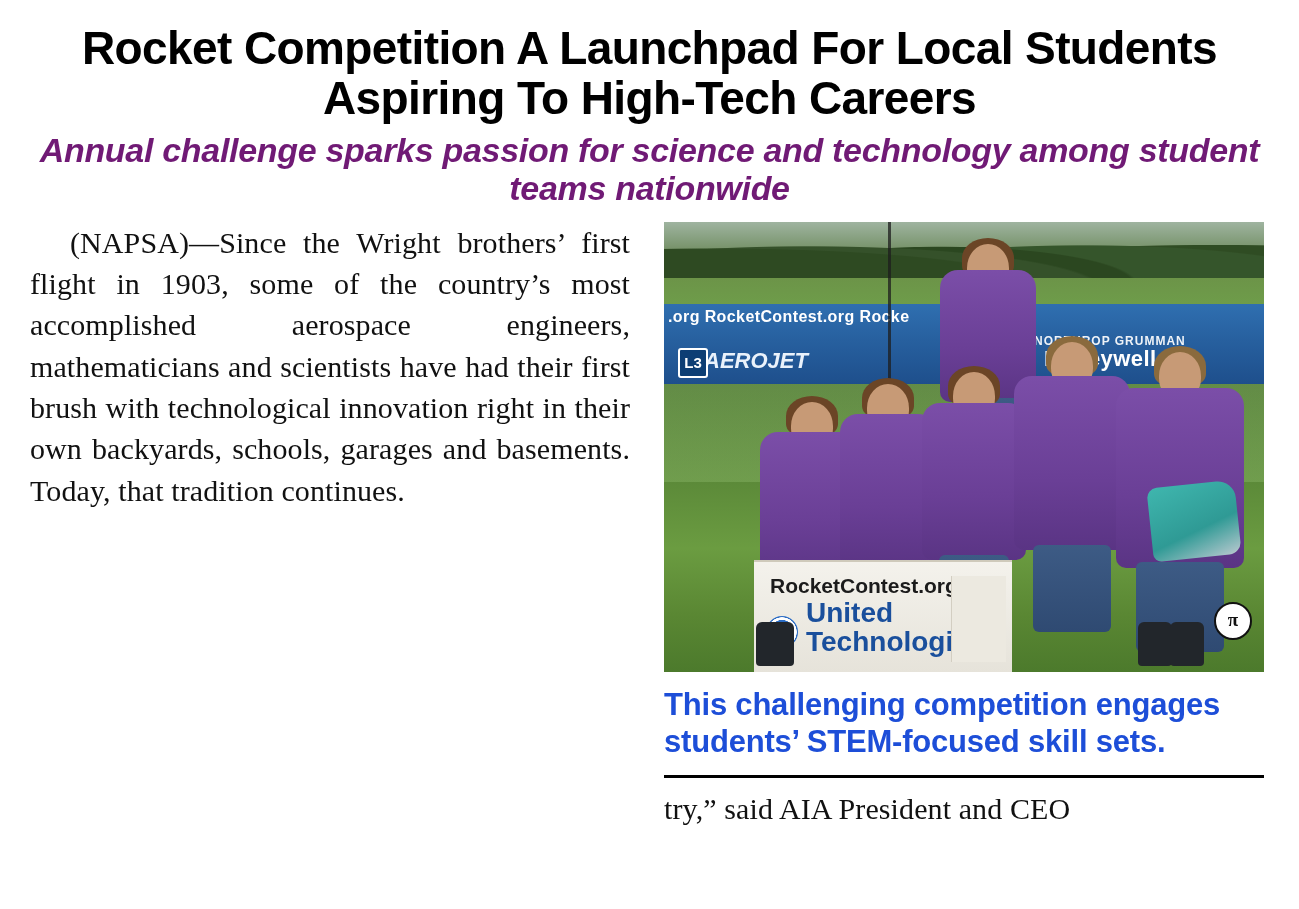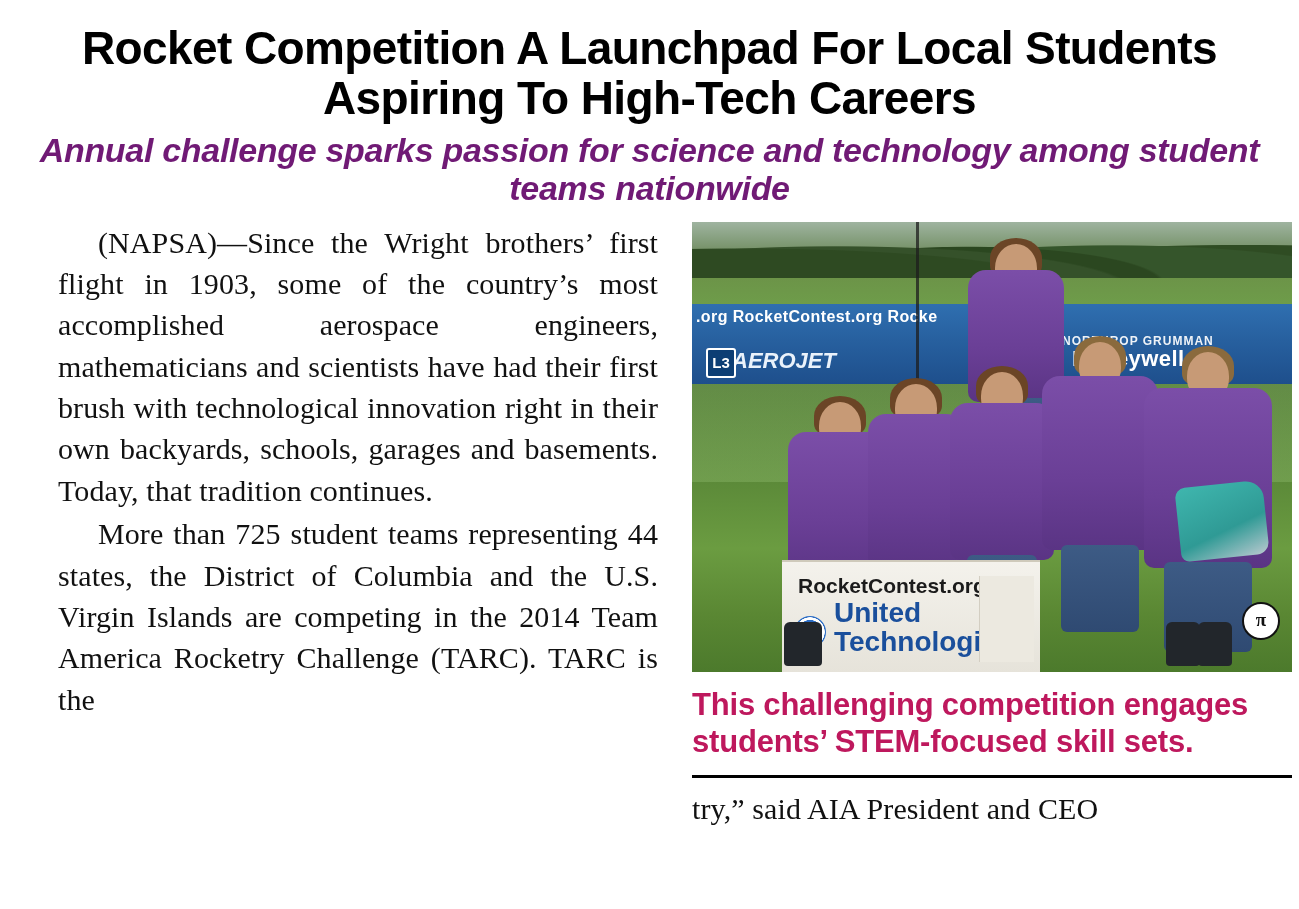--- a/index.html
+++ b/index.html
@@ -40,21 +40,20 @@
     color: #701a75;
     margin: 6px 0 0 0;
   }
 
   
   .columns {
     display: flex;
     gap: 34px;
     padding: 14px 30px 0 30px;
     align-items: flex-start;
-    margin-left: 28px;
   }
   .col-left {
     width: 600px;
     flex: 0 0 600px;
   }
   .col-right {
     width: 600px;
     flex: 0 0 600px;
   }
   .body-text {
@@ -275,21 +274,21 @@
     text-align: center;
     font-weight: bold;
   }
 
   
   .caption {
     font-family: "Liberation Sans", sans-serif;
     font-weight: bold;
     font-size: 31px;
     line-height: 1.22;
-    color: #be185d;
+    color: #1d4ed8;
     margin: 14px 0 0 0;
     letter-spacing: -0.2px;
   }
   .rule {
     border: 0;
     border-top: 3px solid #000000;
     margin: 14px 0 10px 0;
   }
   .col-right .body-text {
     margin-top: 2px;
@@ -302,21 +301,20 @@
 
   <div class="headline-block">
     <h1 class="headline">Rocket Competition A Launchpad For Local Students Aspiring To High-Tech Careers</h1>
     <h2 class="subhead">Annual challenge sparks passion for science and technology among student teams nationwide</h2>
   </div>
 
   <div class="columns">
 
     <div class="col-left">
       <p class="body-text para"><span class="indent"></span><span>(NAPSA)—Since the Wright brothers’ first flight in 1903, some of the country’s most accomplished aerospace engineers, mathematicians and scientists have had their first brush with technological innovation right in their own backyards, schools, garages and basements. Today, that tradition continues.</span></p>
-      <p class="body-text para"><span class="indent"></span><span>More than 725 student teams representing 44 states, the District of Columbia and the U.S. Virgin Islands are competing in the 2014 Team America Rocketry Challenge (TARC). TARC is the</span></p>
     </div>
 
     <div class="col-right">
 
       <div class="photo-wrap">
         <div class="photo">
           <div class="trees"></div>
           <div class="field-far"></div>
 
           <div class="banner">

